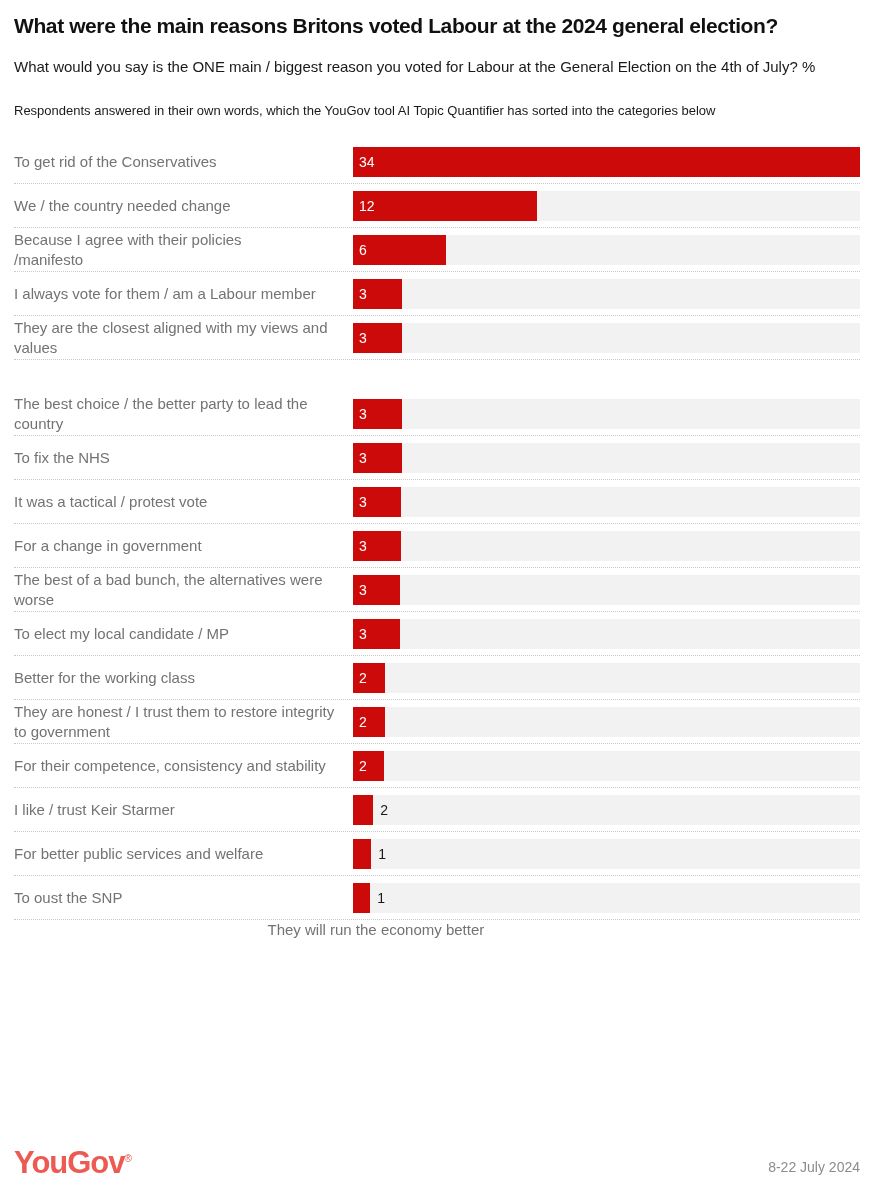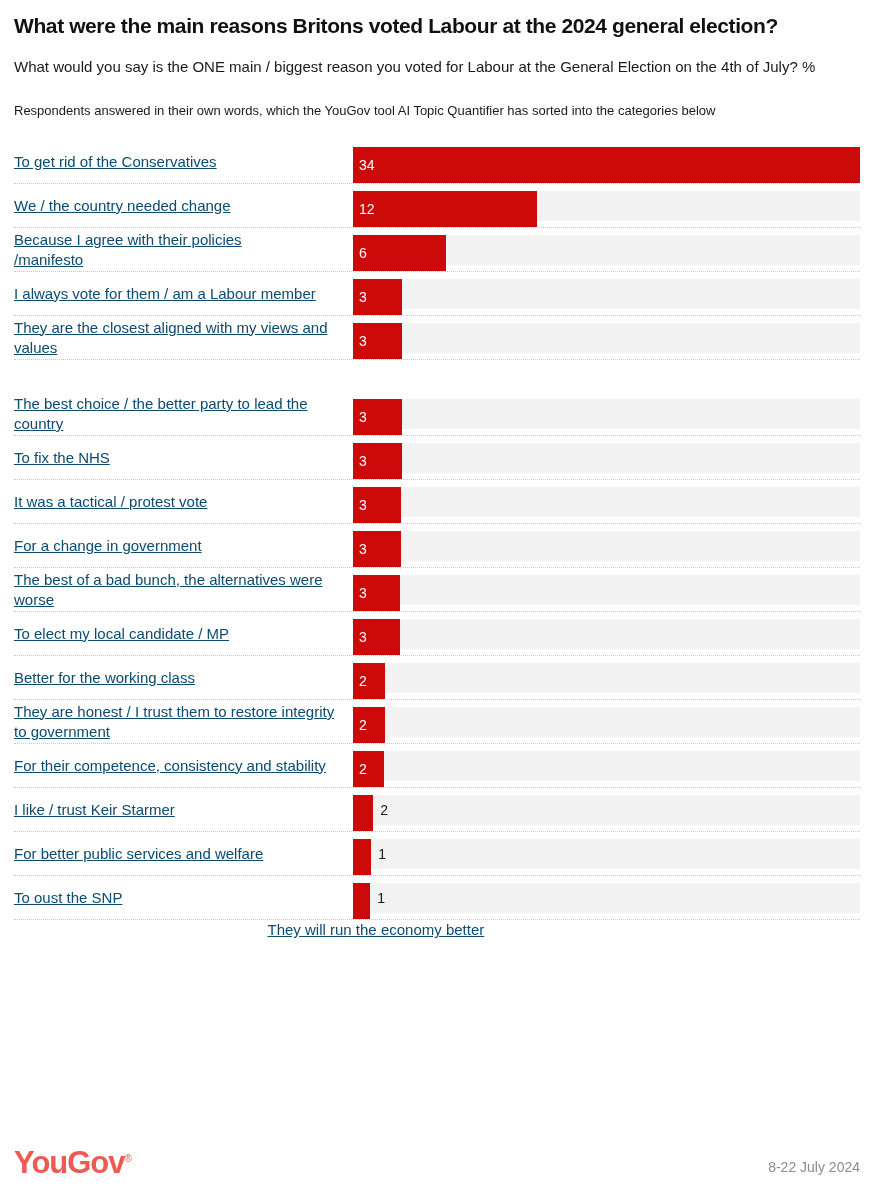--- a/index.html
+++ b/index.html
@@ -64,37 +64,36 @@
     border-bottom: 1px dotted #c9c9c9;
   }
   .bar-row:last-child { border-bottom: none; }
 
   .row-label {
     width: 339px;
     flex: 0 0 339px;
     padding-right: 15px;
     font-size: 15px;
     line-height: 1.33;
-    color: #0c4a6e;
+    color: #737373;
     white-space: pre-line;
-    text-decoration: underline;
   }
 
   .row-track {
     position: relative;
     flex: 1 1 auto;
     height: 30px;
     background: #f2f2f2;
   }
 
   .row-bar {
     position: absolute;
     left: 0;
     top: 0;
-    height: 36px;
+    height: 30px;
     background: #cc0a0a;
     display: flex;
     align-items: center;
   }
 
   .bar-value-in {
     color: #ffffff;
     font-size: 14px;
     padding-left: 6px;
     line-height: 1;

